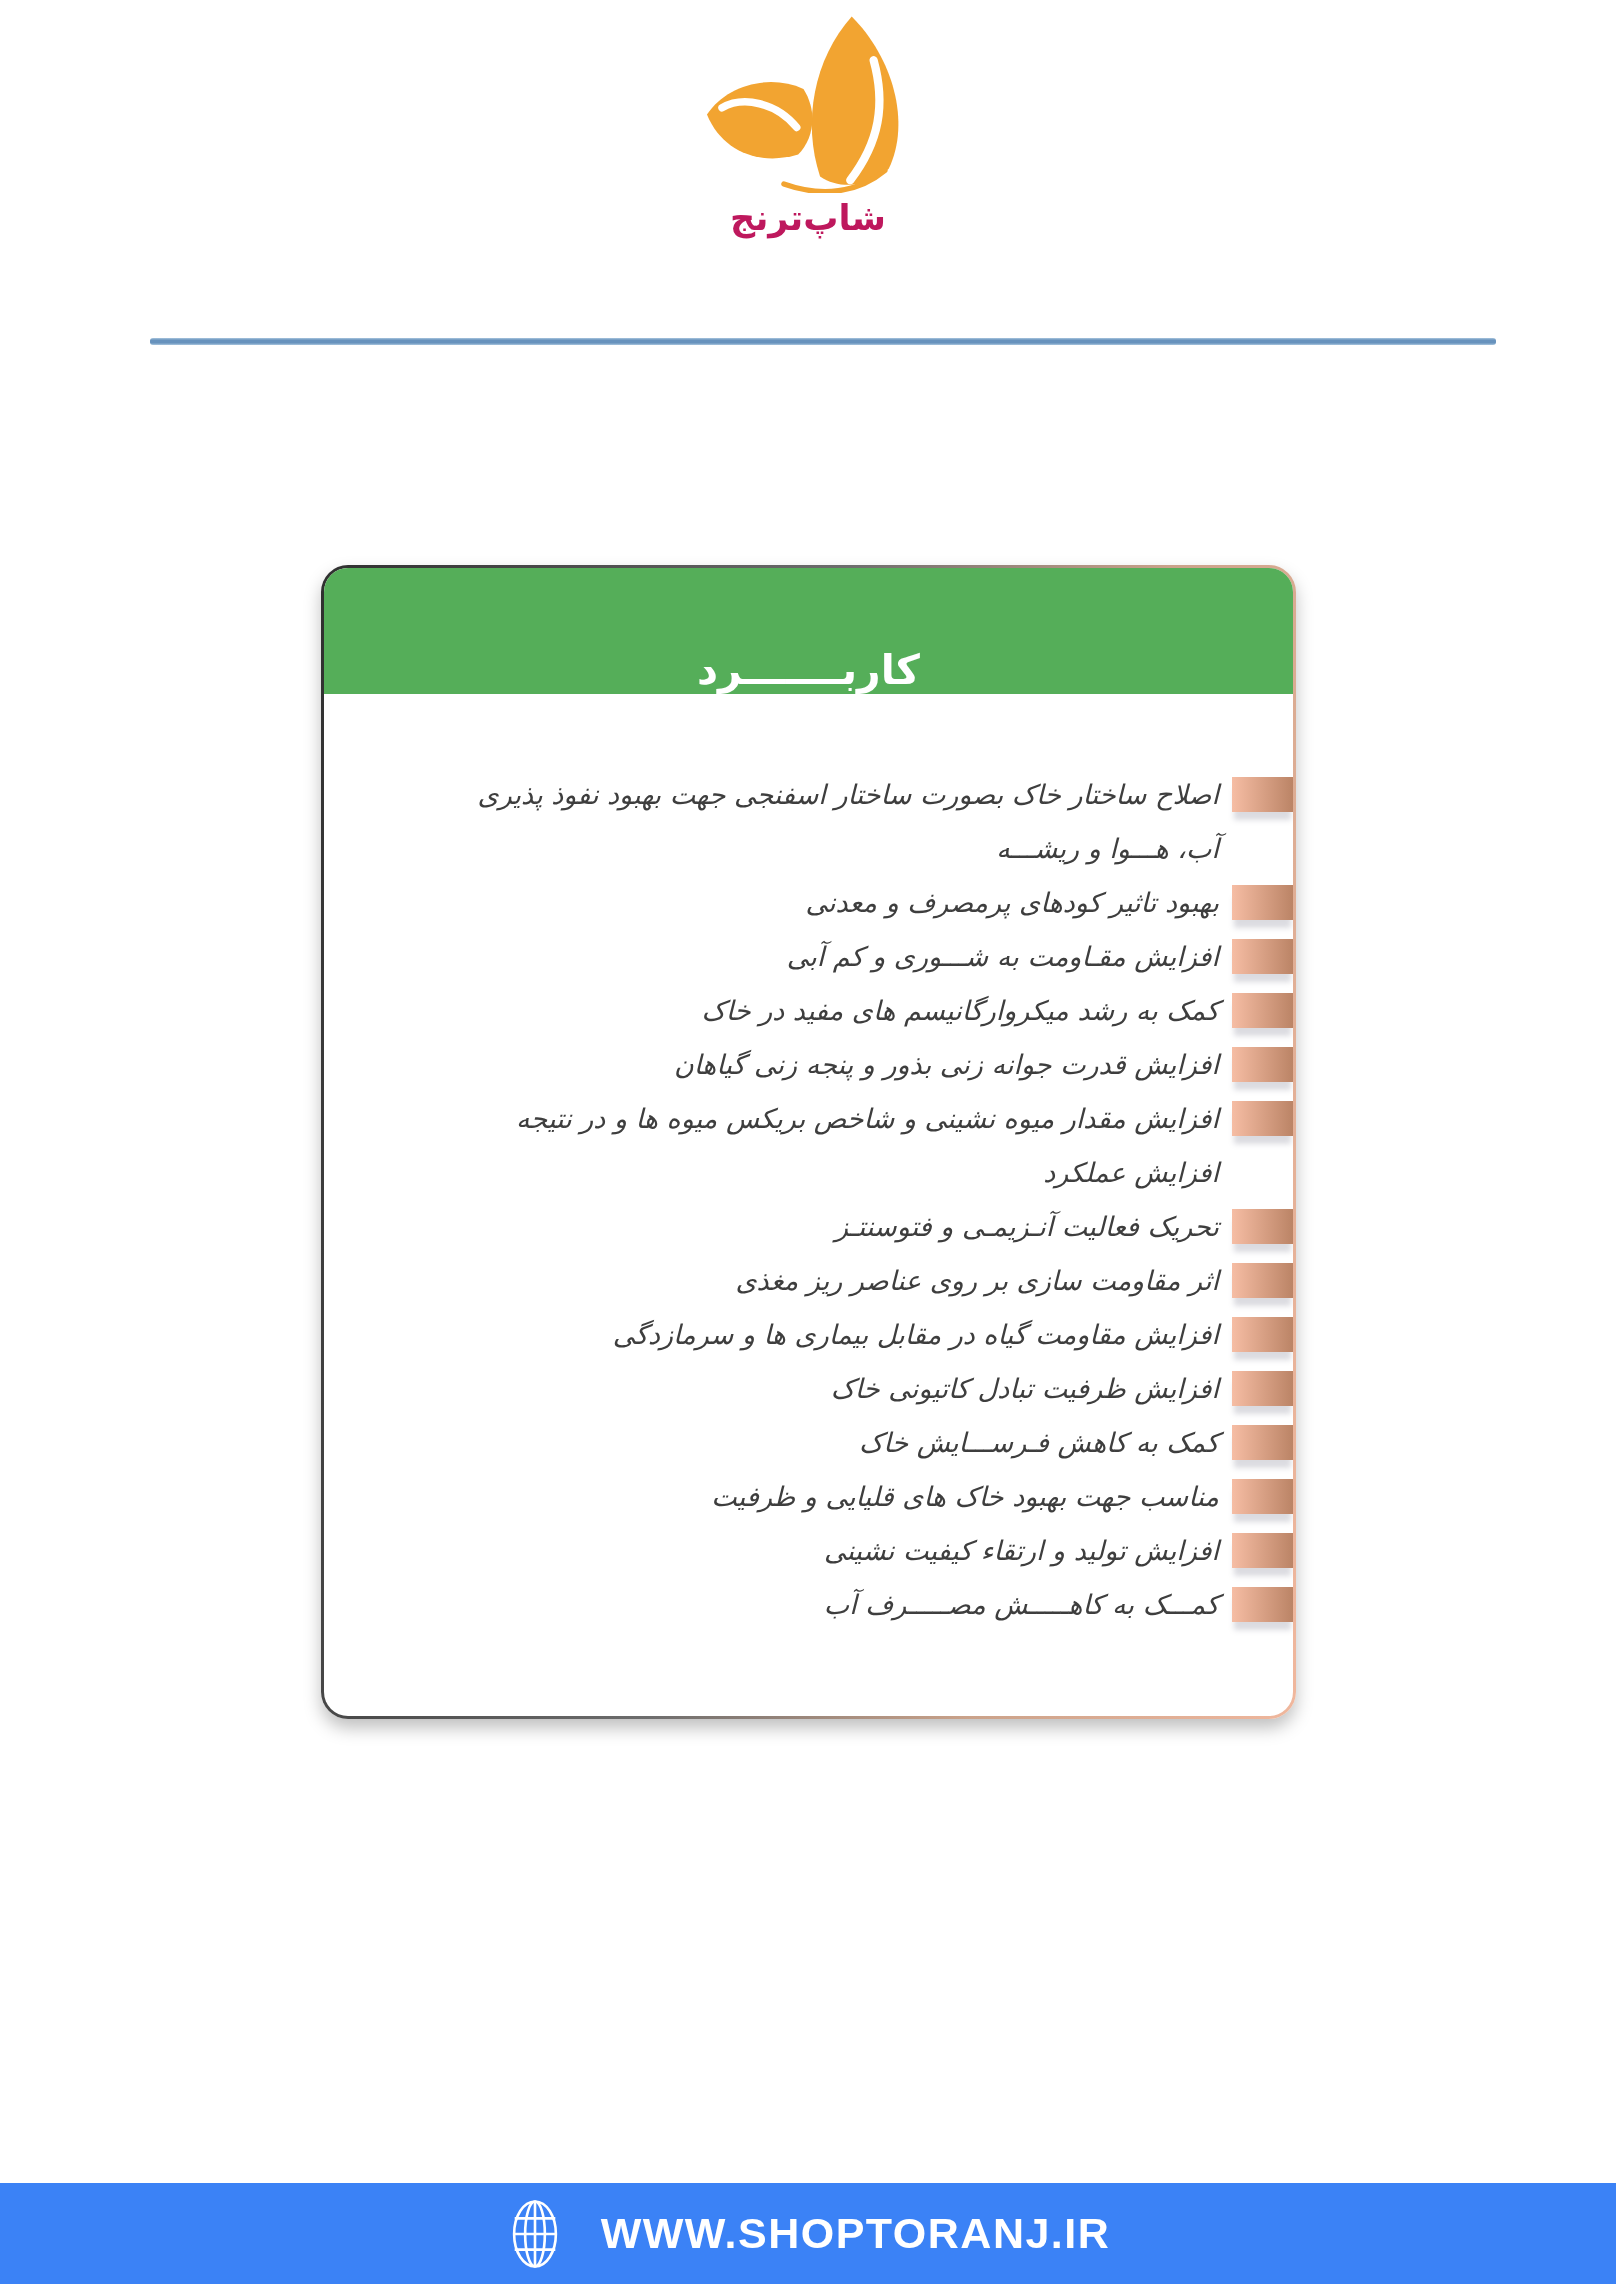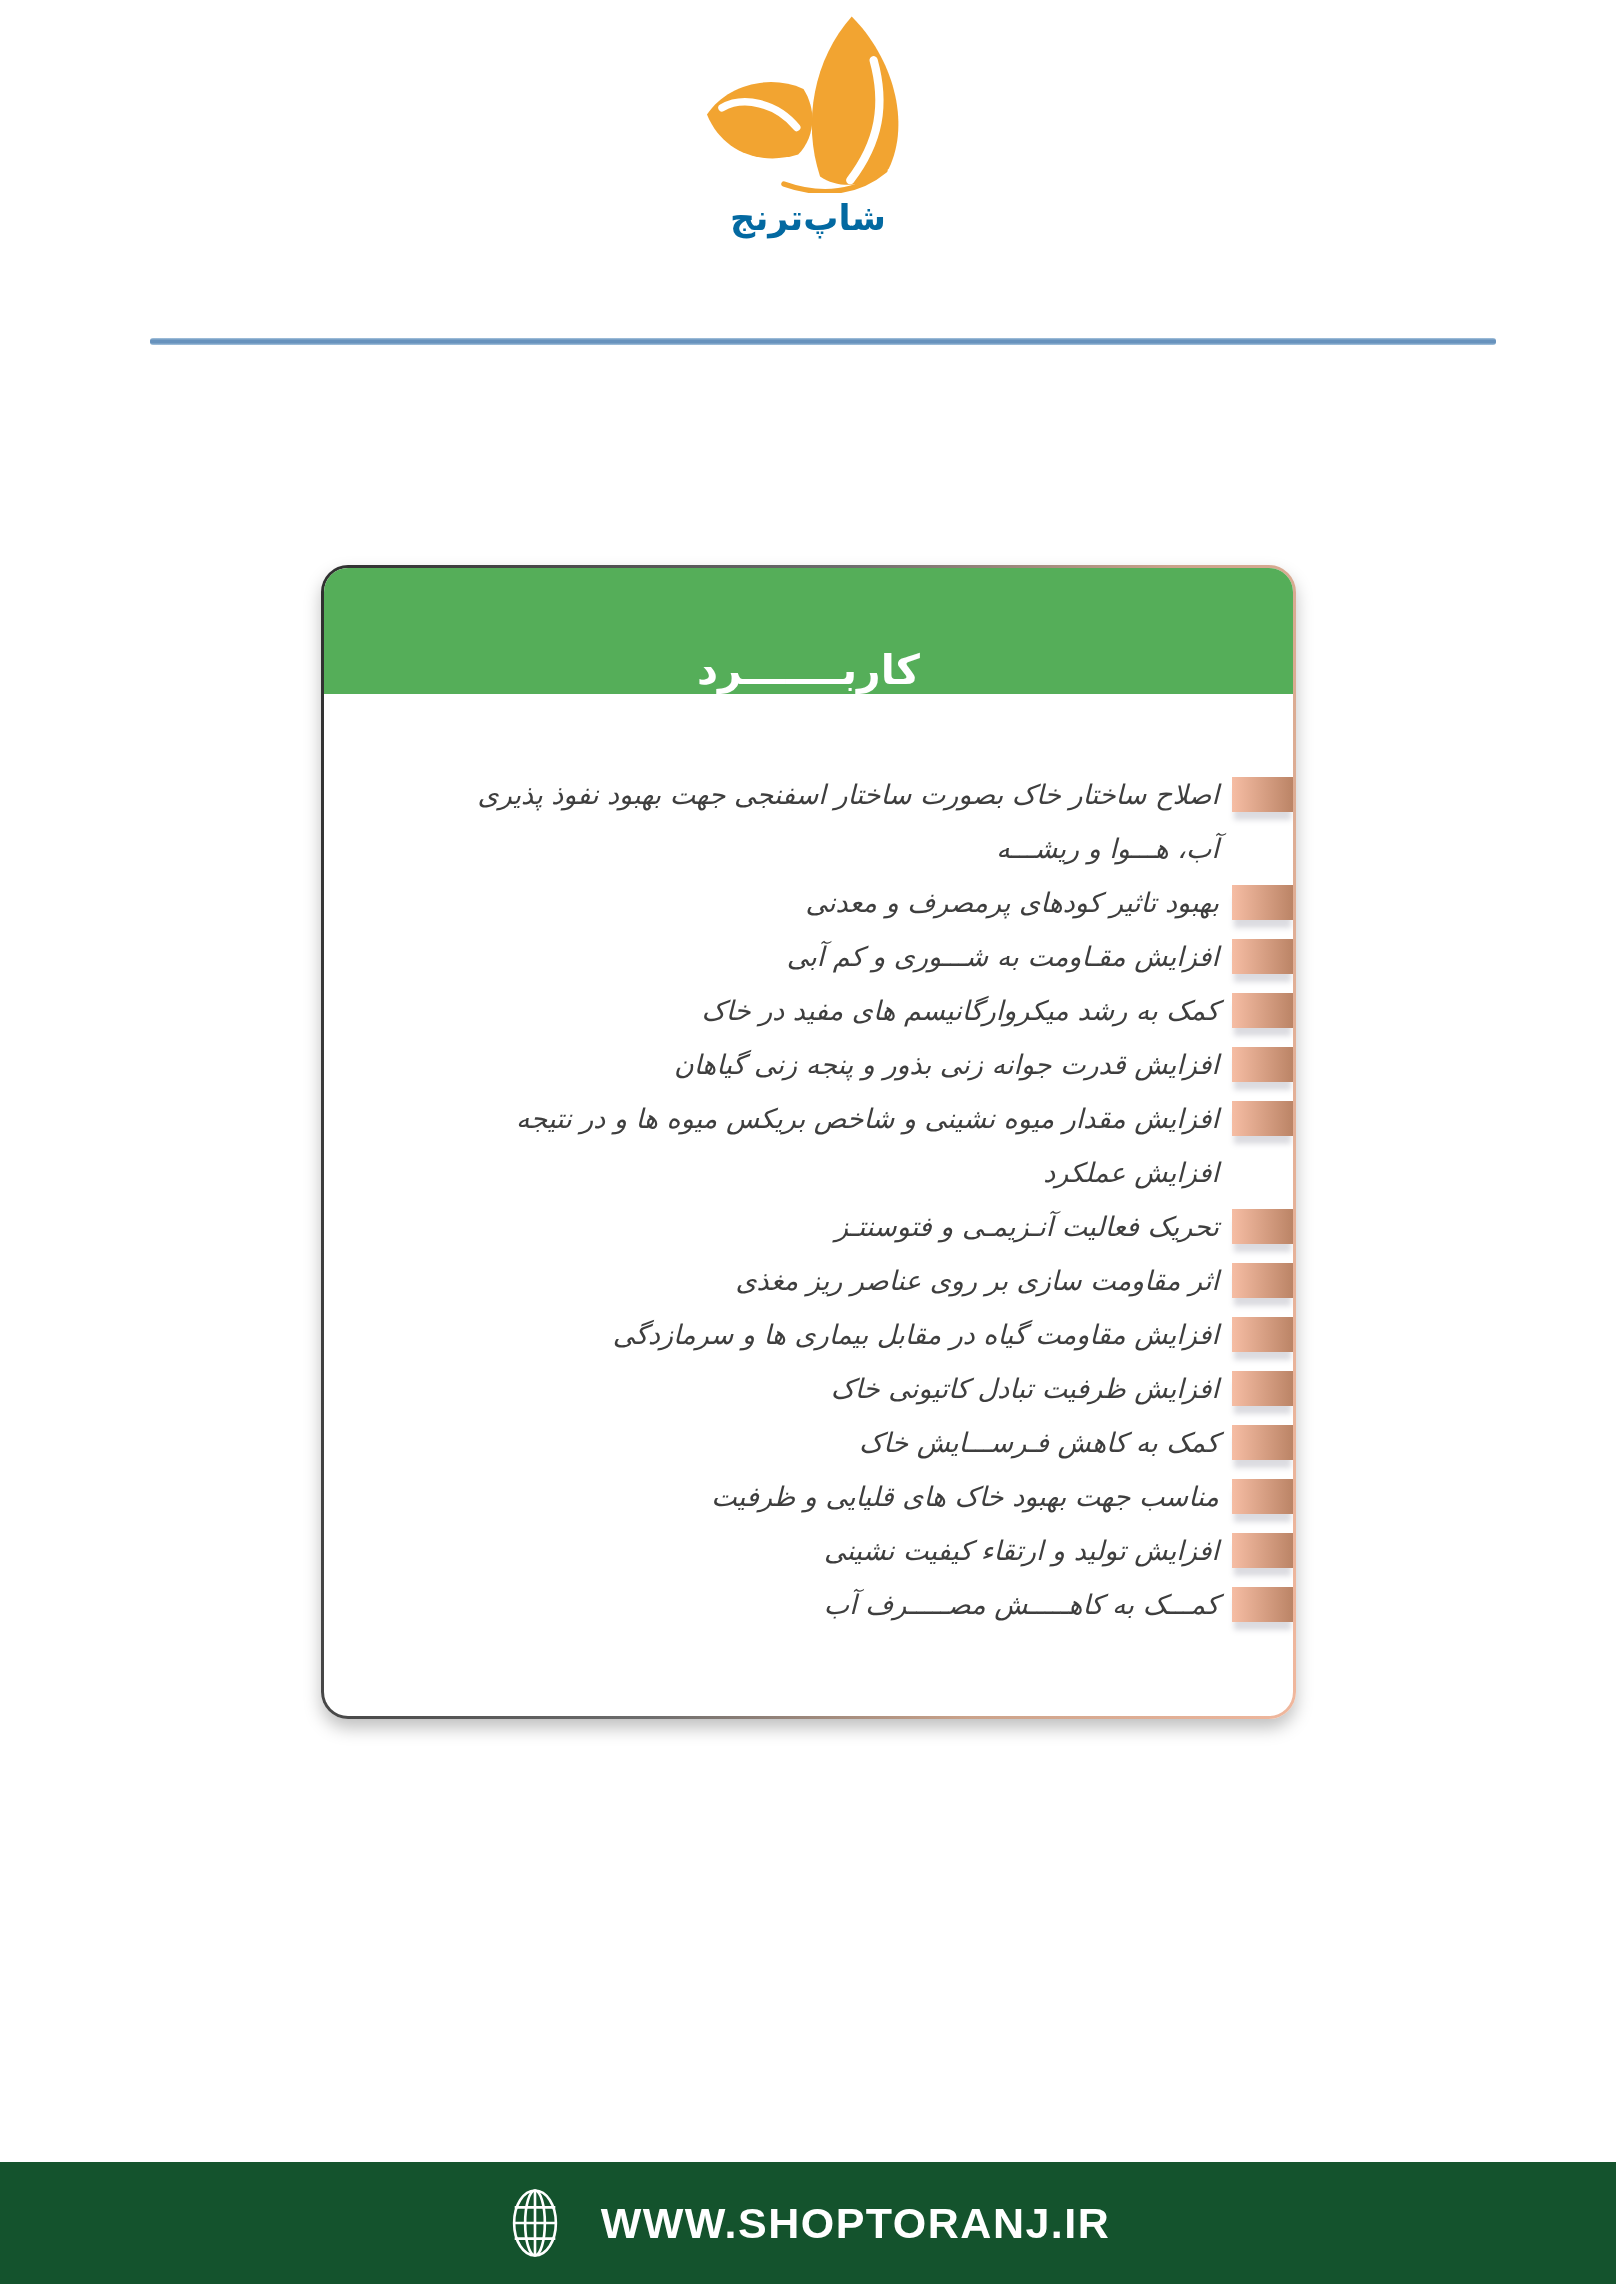--- a/index.html
+++ b/index.html
@@ -9,21 +9,21 @@
     font-family:"DejaVu Sans", sans-serif;
   }
 
   
   .logo-area {
     position:absolute; top:12px; left:50%; transform:translateX(-50%);
     display:flex; flex-direction:column; align-items:center;
   }
   .leaves { width:228px; height:181px; display:block; }
   .logo-text {
-    margin-top:4.6px; color:#0369a1; font-size:35px; font-weight:bold;
+    margin-top:4.6px; color:#be185d; font-size:35px; font-weight:bold;
     direction:rtl;
   }
 
   
   .divider {
     position:absolute; top:338px; left:150px; width:1346px; height:6.9px;
     background:linear-gradient(to bottom,#a9c6de,#6792bd 30%,#6792bd 70%,#a9c6de);
     border-radius:3px;
   }
 
@@ -55,22 +55,22 @@
     background:linear-gradient(to left,#bb8466,#f6bda4);
     box-shadow:0 10px 5.3px -2.3px rgba(125,125,145,0.28);
   }
   .item-text {
     flex:1 1 auto; font-size:27px; line-height:54px; color:#3e3e3e;
     white-space:pre-line; text-align:start;
   }
 
   
   .footer {
-    position:absolute; left:0; bottom:0; width:1616px; height:122px;
-    background:#14532d;
+    position:absolute; left:0; bottom:0; width:1616px; height:101px;
+    background:#3b82f6;
     display:flex; align-items:center; justify-content:center; gap:37px;
   }
   .globe { width:58px; height:76px; display:block; }
   .footer-url {
     color:#ffffff; font-size:43px; font-weight:bold; letter-spacing:1.5px;
     font-family:"Liberation Sans","DejaVu Sans",sans-serif;
   }
 </style>
 </head>
 <body>

